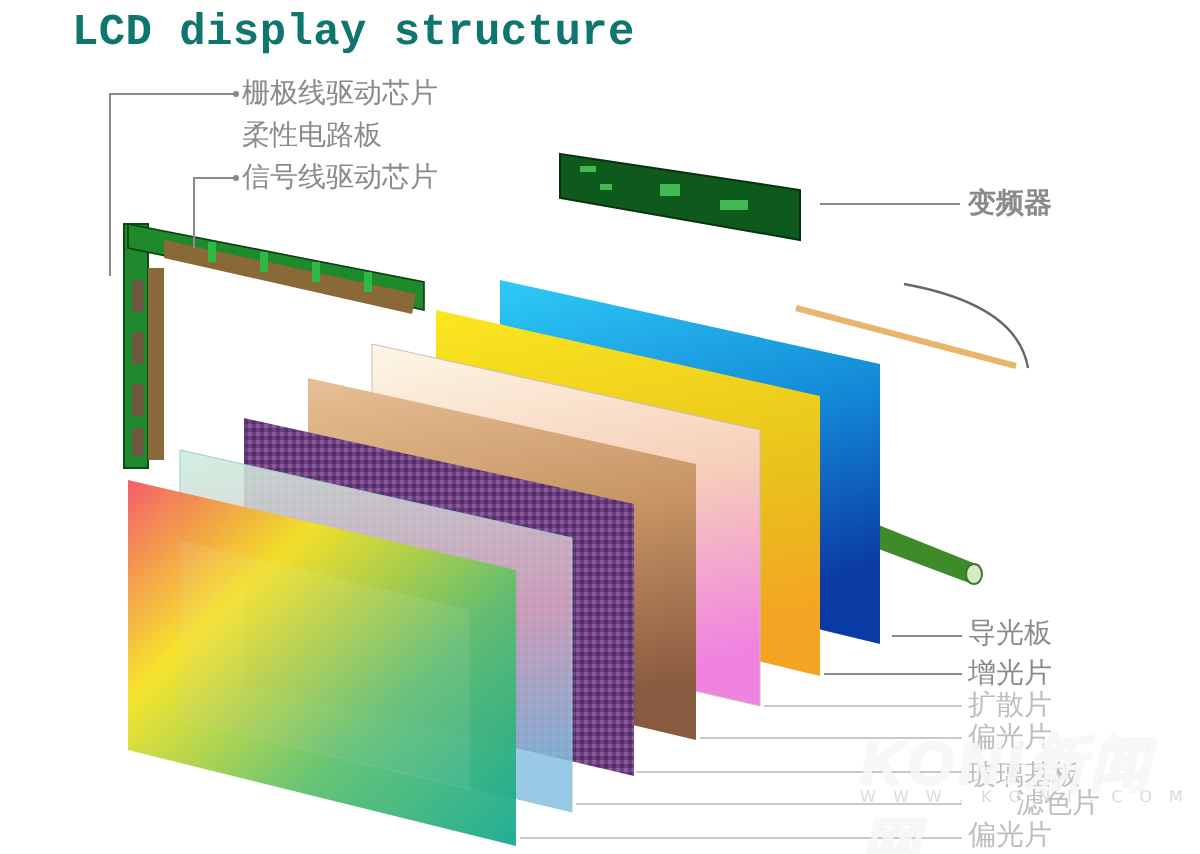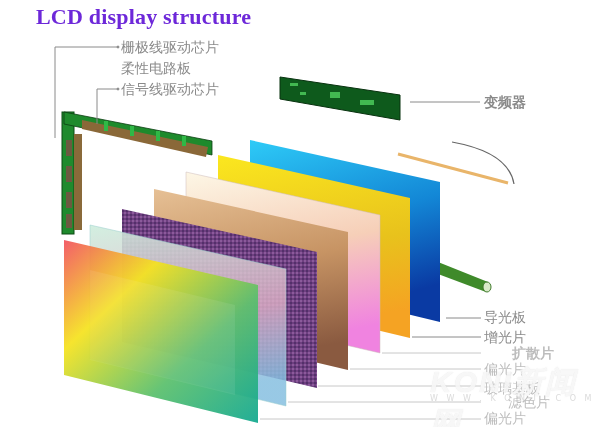--- a/index.html
+++ b/index.html
@@ -1,17 +1,17 @@
 <!DOCTYPE html>
 <html><head>
 <meta charset="utf-8">
 <style>
   html, body { margin:0; padding:0; background:#ffffff; }
   body { width:600px; height:427px; position:relative; overflow:hidden; font-family:"DejaVu Sans", sans-serif; }
-  .title { position:absolute; left:36px; top:4px; font-family:Liberation Serif, serif; font-weight:bold; font-size:22px; color:#6d28d9; letter-spacing:0.2px; }
+  .title { position:absolute; left:36px; top:4px; font-family:Liberation Mono, monospace; font-weight:bold; font-size:22px; color:#0f766e; letter-spacing:0.2px; }
   .label { position:absolute; font-size:14px; color:#8a8a8a; white-space:nowrap; line-height:16px; }
   .label.faded { color:#bdbdbd; }
   svg { position:absolute; left:0; top:0; }
   .wm { position:absolute; left:430px; top:362px; font-family:"Liberation Sans", sans-serif; font-weight:bold; font-style:italic; font-size:30px; color:rgba(255,255,255,0.75); letter-spacing:2px; text-shadow:0 0 1px rgba(200,200,200,0.6); }
   .wm-sub { position:absolute; left:430px; top:394px; font-size:8px; color:rgba(210,210,210,0.8); letter-spacing:3px; }
 </style>
 </head>
 <body>
 
 <div class="title">LCD display structure</div>
@@ -122,20 +122,20 @@
   </g>
 </svg>
 
 <div class="label" style="left:121px; top:39px;">栅极线驱动芯片</div>
 <div class="label" style="left:121px; top:60px;">柔性电路板</div>
 <div class="label" style="left:121px; top:81px;text-align:center;">信号线驱动芯片</div>
 
 <div class="label" style="left:484px; top:94px;font-weight:bold;">变频器</div>
 <div class="label" style="left:484px; top:310px;font-family:Liberation Mono, monospace;">导光板</div>
 <div class="label" style="left:484px; top:329px;">增光片</div>
-<div class="label faded" style="left:512px; top:345px;font-weight:bold;">扩散片</div>
+<div class="label faded" style="left:484px; top:345px;">扩散片</div>
 <div class="label faded" style="left:484px; top:361px;">偏光片</div>
 <div class="label faded" style="left:484px; top:380px;">玻璃基板</div>
 <div class="label faded" style="left:508px; top:394px;">滤色片</div>
 <div class="label faded" style="left:484px; top:410px;">偏光片</div>
 
 <div class="wm">KONI新闻网</div>
 <div class="wm-sub">W W W . K O N I . C O M</div>
 
 </body></html>

